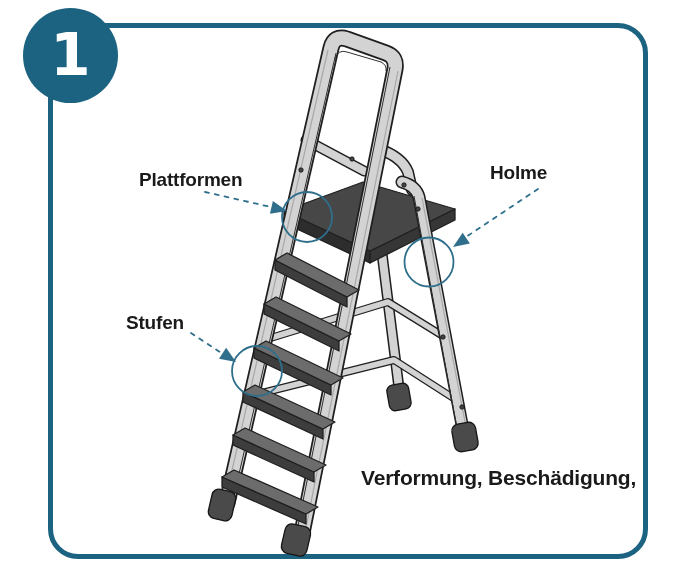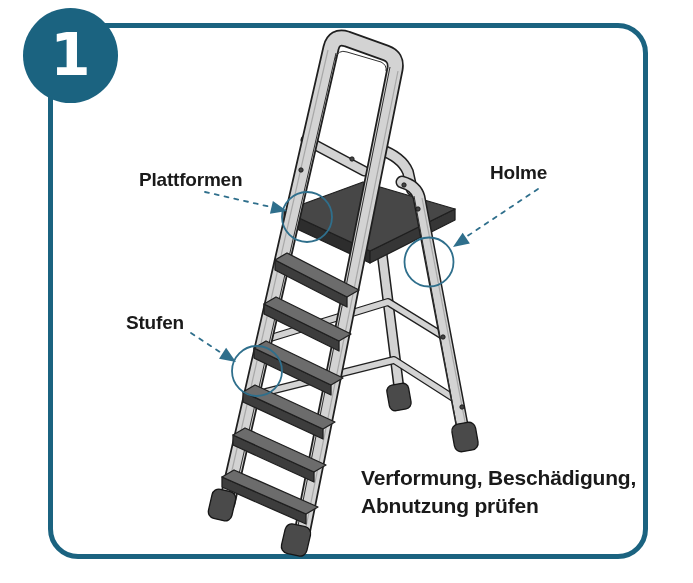--- a/index.html
+++ b/index.html
@@ -175,16 +175,15 @@
   <div class="badge" style="background-color: rgb(27, 99, 128);">1</div>
 
   <div class="callout lbl-plattformen" style="color: rgb(26, 26, 26);">Plattformen</div>
 
   <div class="callout lbl-holme" style="color: rgb(26, 26, 26);">Holme</div>
 
   <div class="callout lbl-stufen" style="color: rgb(26, 26, 26);">Stufen</div>
 
   <div class="note" style="color: rgb(26, 26, 26);">
     <div>Verformung, Beschädigung,</div>
-    <div>Abnutzung prüfen</div>
   </div>
 
 </div>
 
 </body></html>

